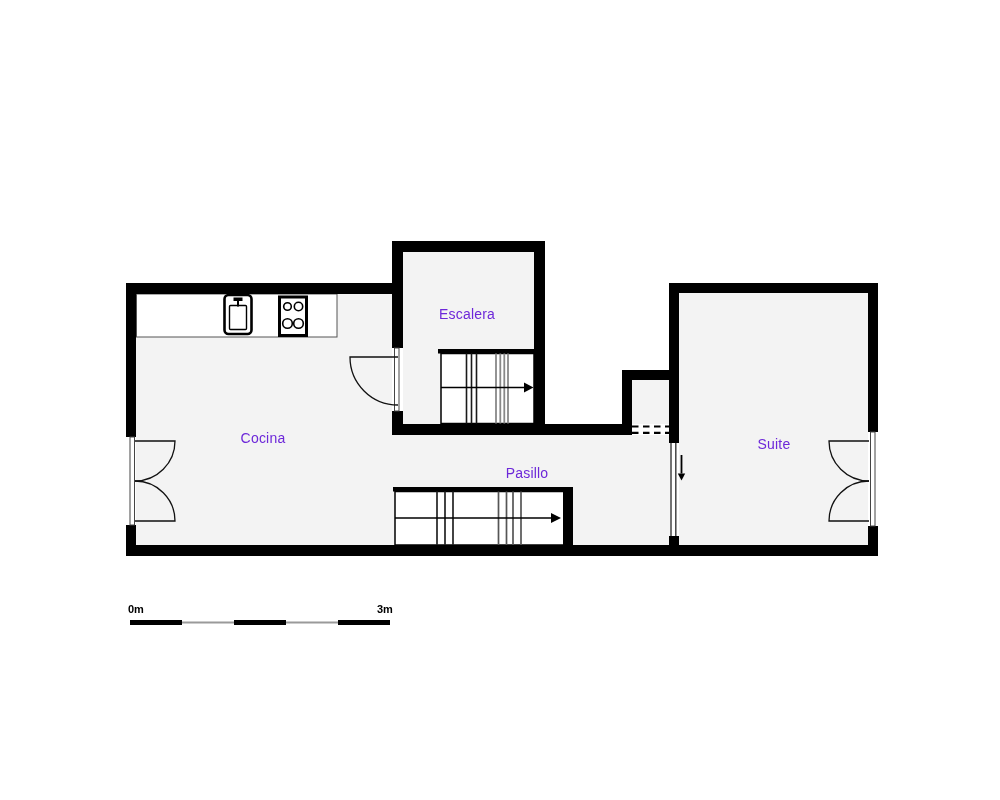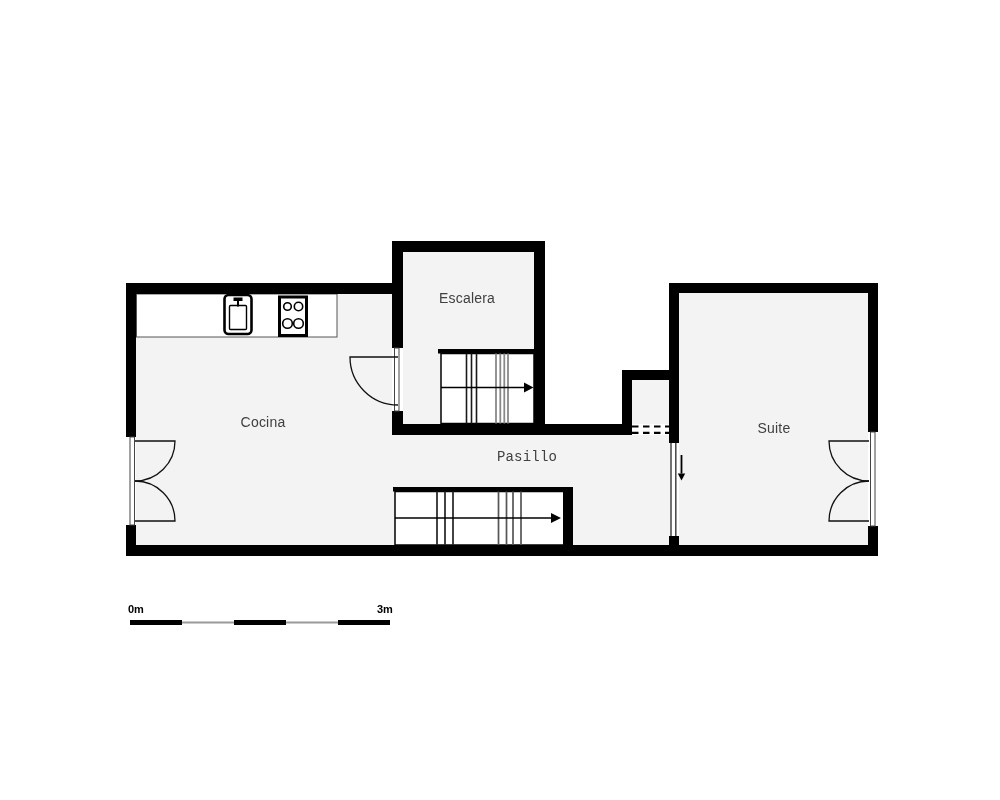--- a/index.html
+++ b/index.html
@@ -8,34 +8,35 @@
     width:1000px;height:800px;
     background:#ffffff;
     font-family:"Liberation Sans", sans-serif;
     overflow:hidden;
   }
   #plan-svg{position:absolute;left:0;top:0;}
   .room-label{
     position:absolute;
     transform:translate(-50%,-50%);
     font-size:14px;
-    color:#404040;
+    color:#6d28d9;
     white-space:nowrap;
     letter-spacing:0.2px;
+    margin-top:16px;
   }
   .scale-label{
     position:absolute;
     font-size:11px;
     font-weight:bold;
     color:#000;
     white-space:nowrap;
   }
   #lbl-cocina{left:263px;top:422px;text-align:right;}
   #lbl-escalera{left:467px;top:298px;}
-  #lbl-pasillo{left:527px;top:457px;font-family:Liberation Mono, monospace;}
+  #lbl-pasillo{left:527px;top:457px;}
   #lbl-suite{left:774px;top:428px;}
   #scale-0{left:128px;top:603px;text-align:center;}
   #scale-5{left:377px;top:603px;}
 </style>
 </head>
 <body>
 
 <div id="stage">
 
   <svg id="plan-svg" width="1000" height="800" viewBox="0 0 1000 800">

